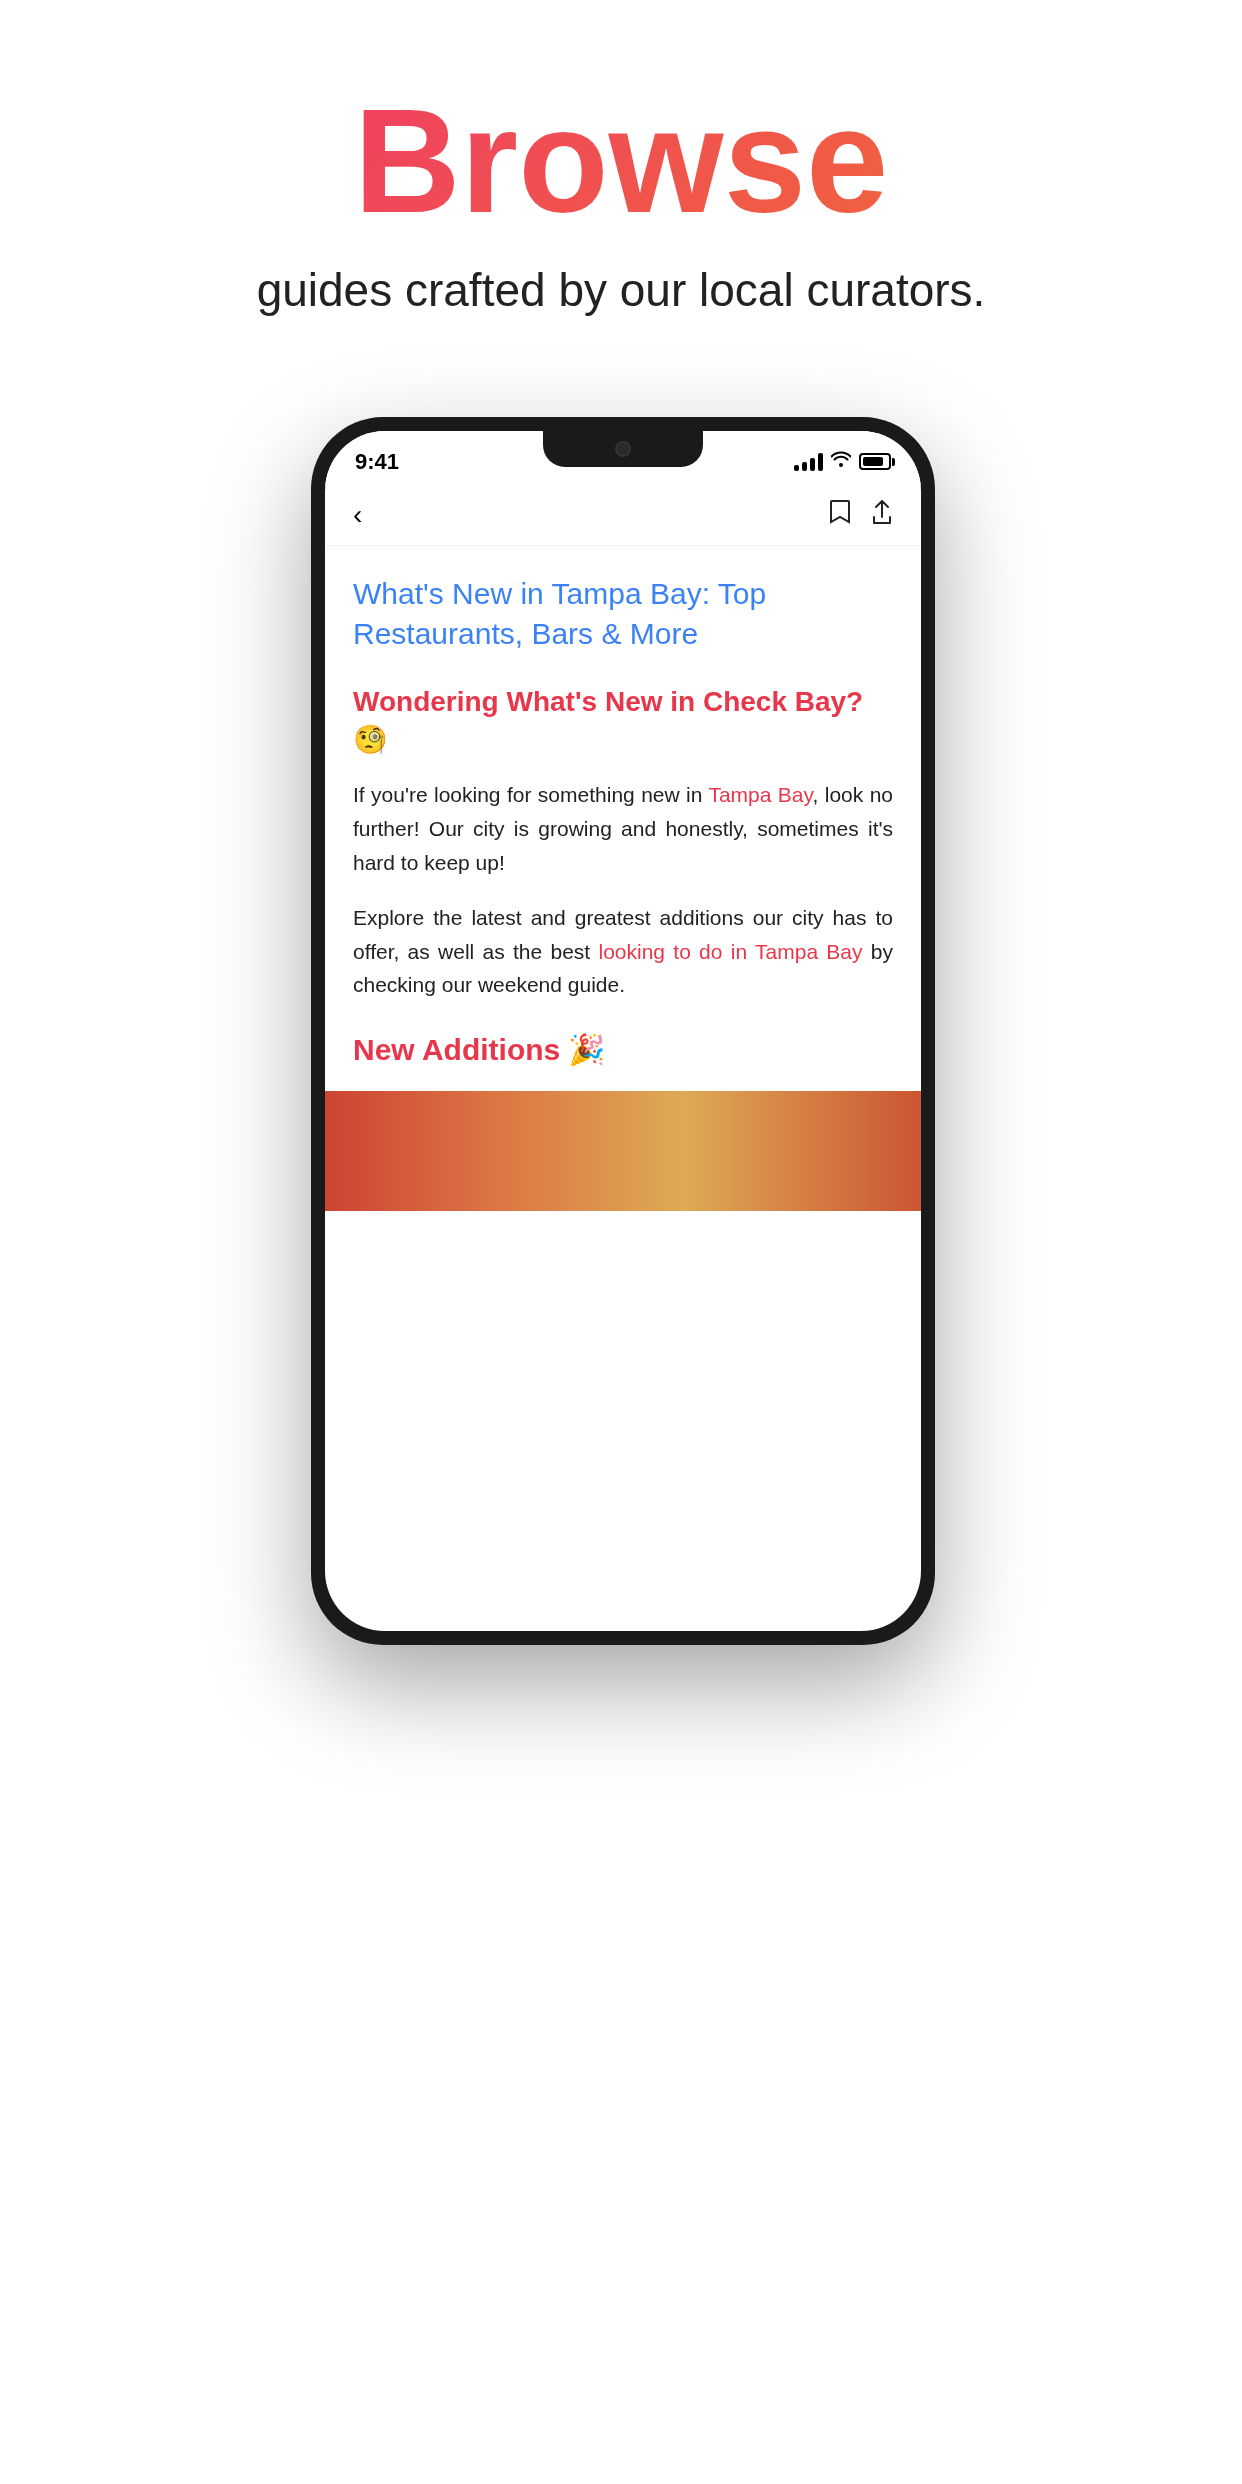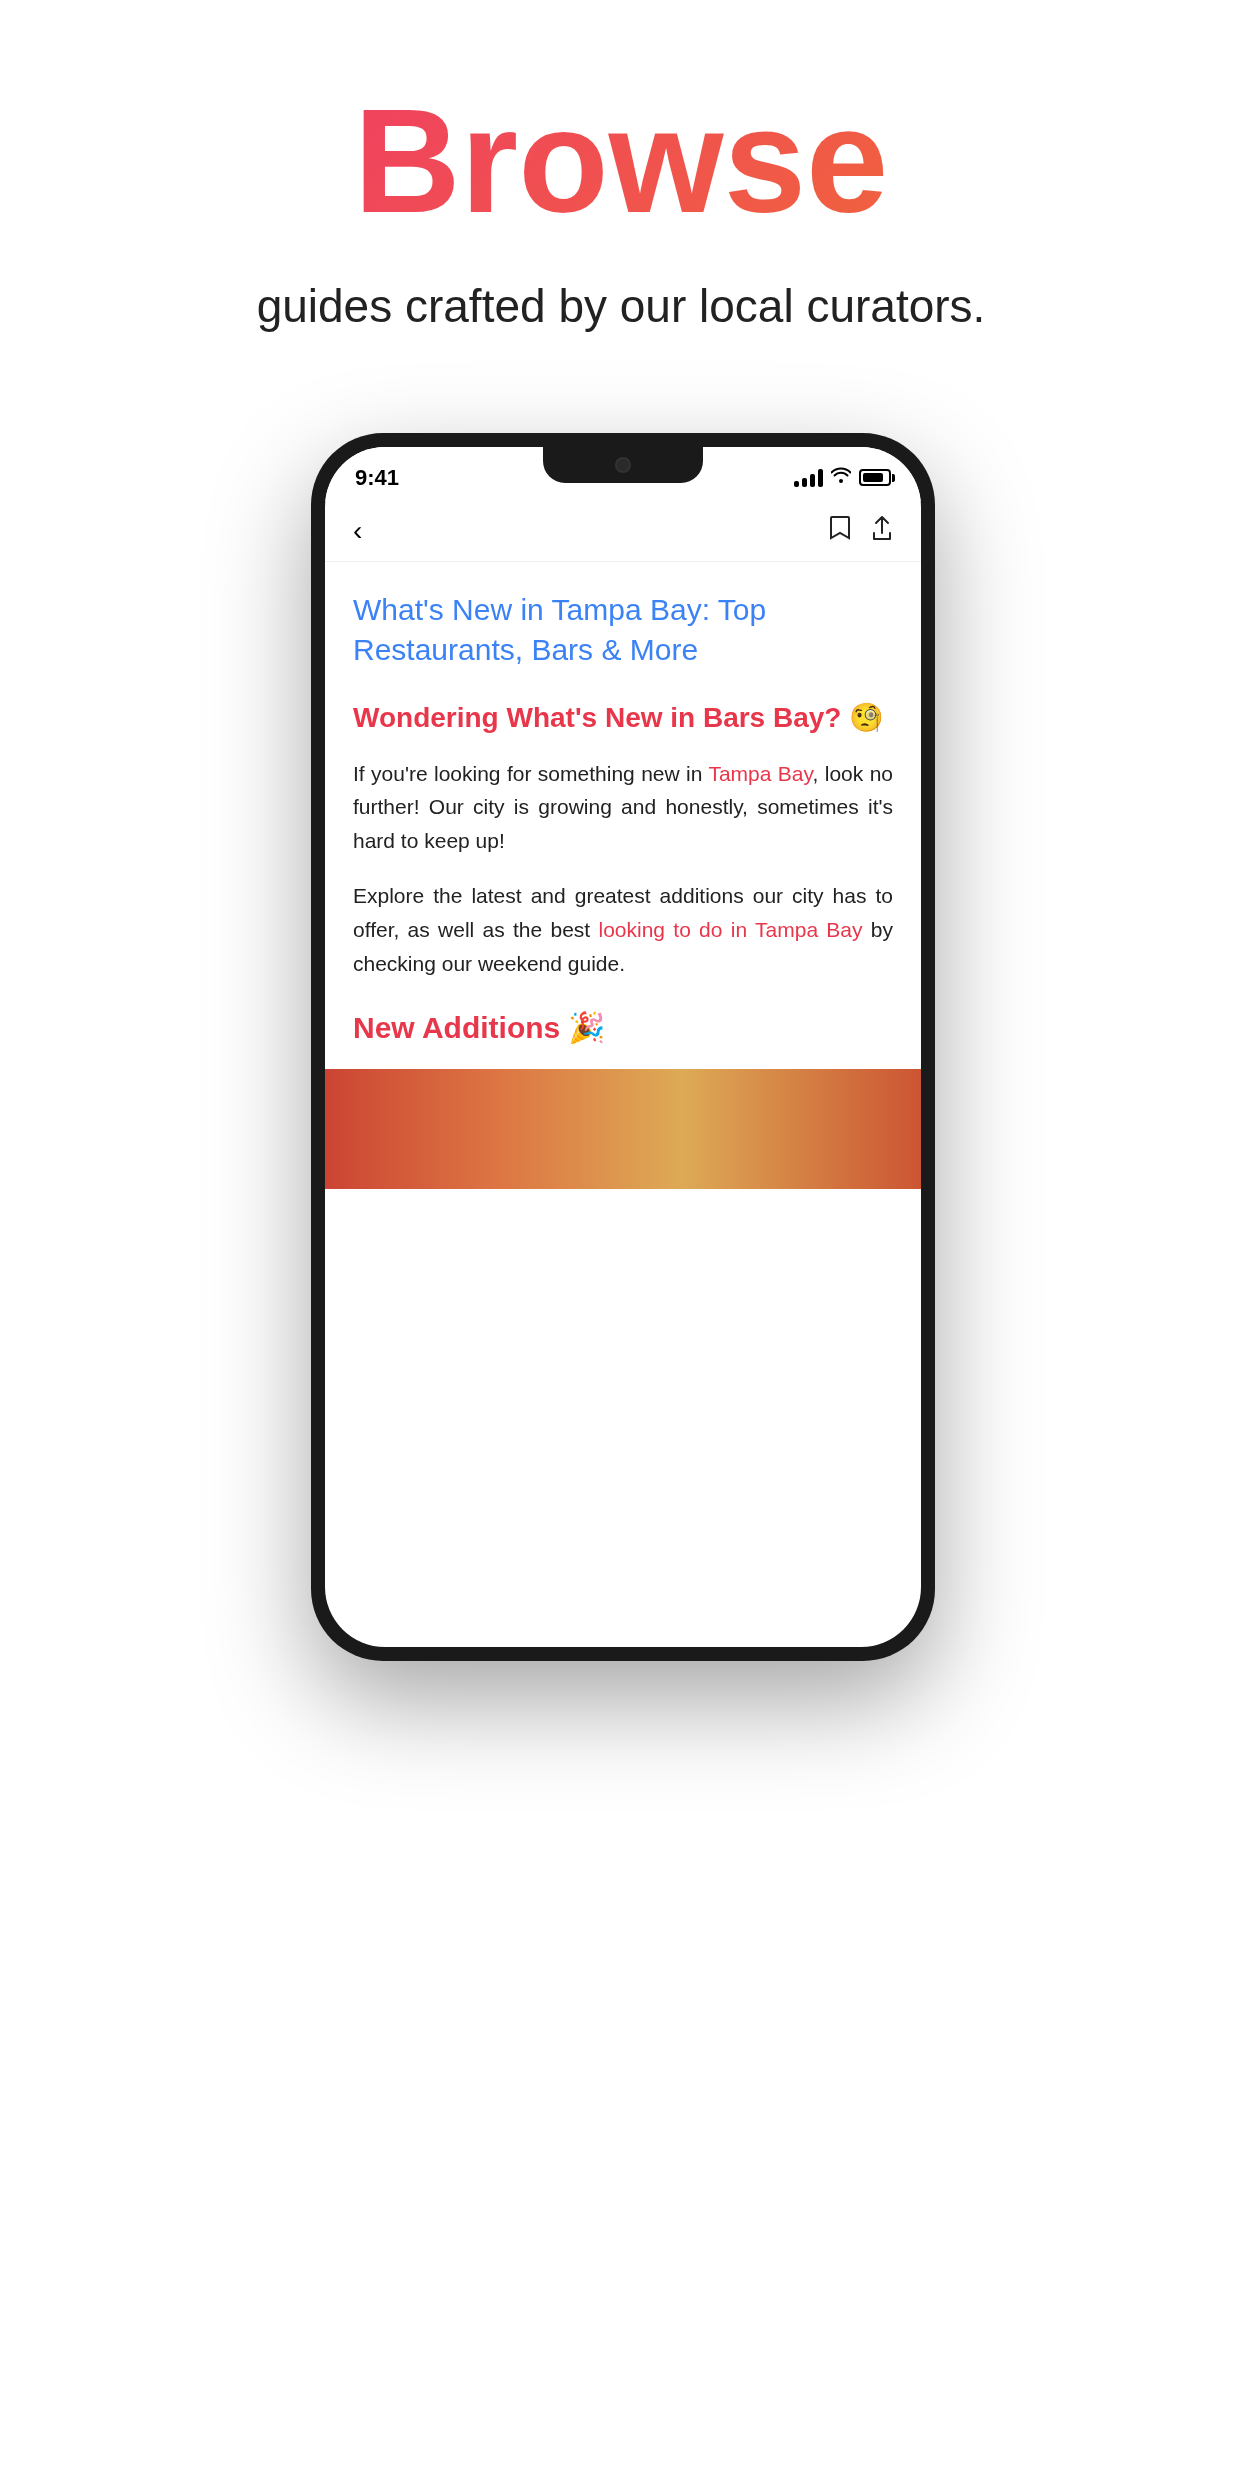--- a/index.html
+++ b/index.html
@@ -25,21 +25,21 @@
     }
 
     .hero-title {
       font-size: 148px;
       font-weight: 800;
       background: linear-gradient(135deg, #f0336e 0%, #f07030 100%);
       -webkit-background-clip: text;
       -webkit-text-fill-color: transparent;
       background-clip: text;
       line-height: 1.1;
-      margin-bottom: 36px;
+      margin-bottom: 20px;
     }
 
     .hero-subtitle {
       font-size: 46px;
       color: #222222;
       font-weight: 400;
       margin-top: 10px;
     }
 
     .phone-wrapper {
@@ -294,21 +294,21 @@
               <path d="M11 2v16M5 8l6-6 6 6M3 18v6h16v-6" stroke="#222" stroke-width="2" fill="none" stroke-linecap="round" stroke-linejoin="round"></path>
             </svg>
           </span>
         </div>
       </div>
 
       <div class="content-area">
 
         <h1 class="article-title">What's New in Tampa Bay: Top Restaurants, Bars &amp; More</h1>
 
-        <h2 class="section-heading">Wondering What's New in Bars Bay? 🧐</h2>
+        <h2 class="section-heading">Wondering What's New in Check Bay? 🧐</h2>
 
         <p class="body-text">
           <span>If you're looking for something new in </span><a class="link-text">Tampa Bay</a><span>, look no further! Our city is growing and honestly, sometimes it's hard to keep up!</span>
         </p>
 
 
         <p class="body-text">
           <span>Explore the latest and greatest additions our city has to offer, as well as the best </span><a class="link-text">looking to do in Tampa Bay</a><span> by checking our weekend guide.</span>
         </p>
 

